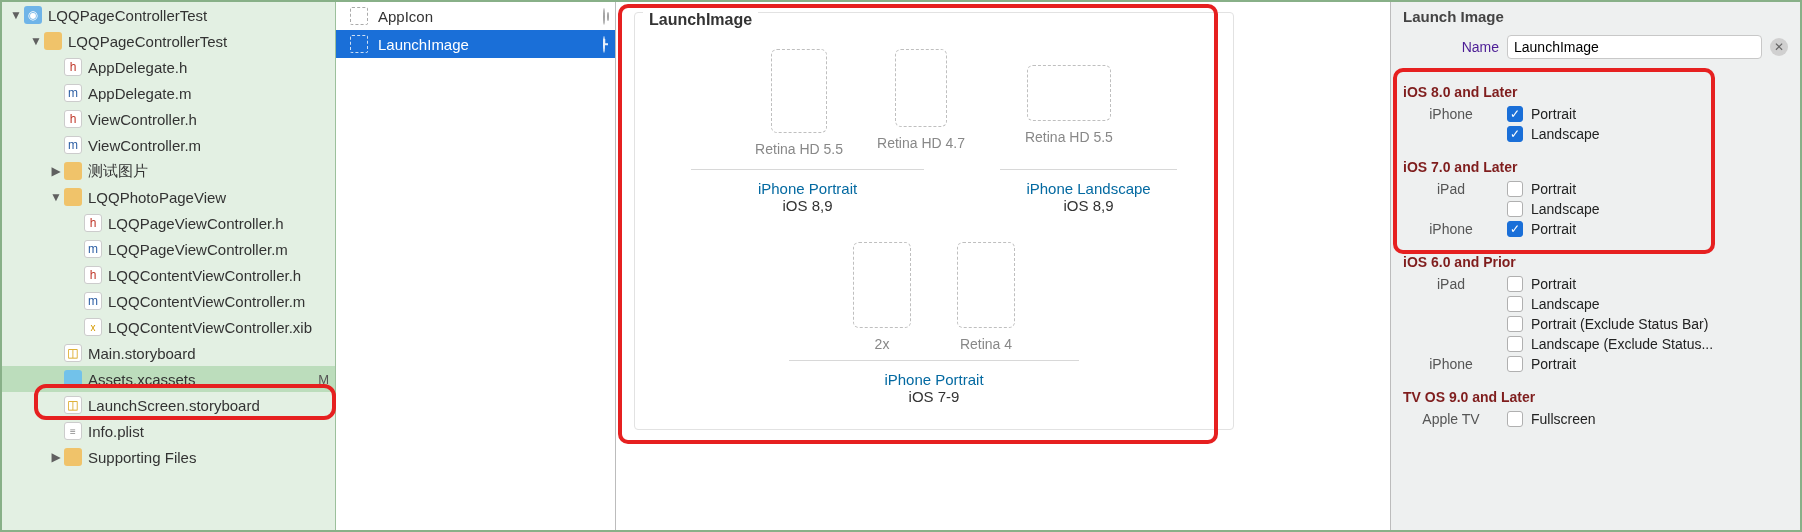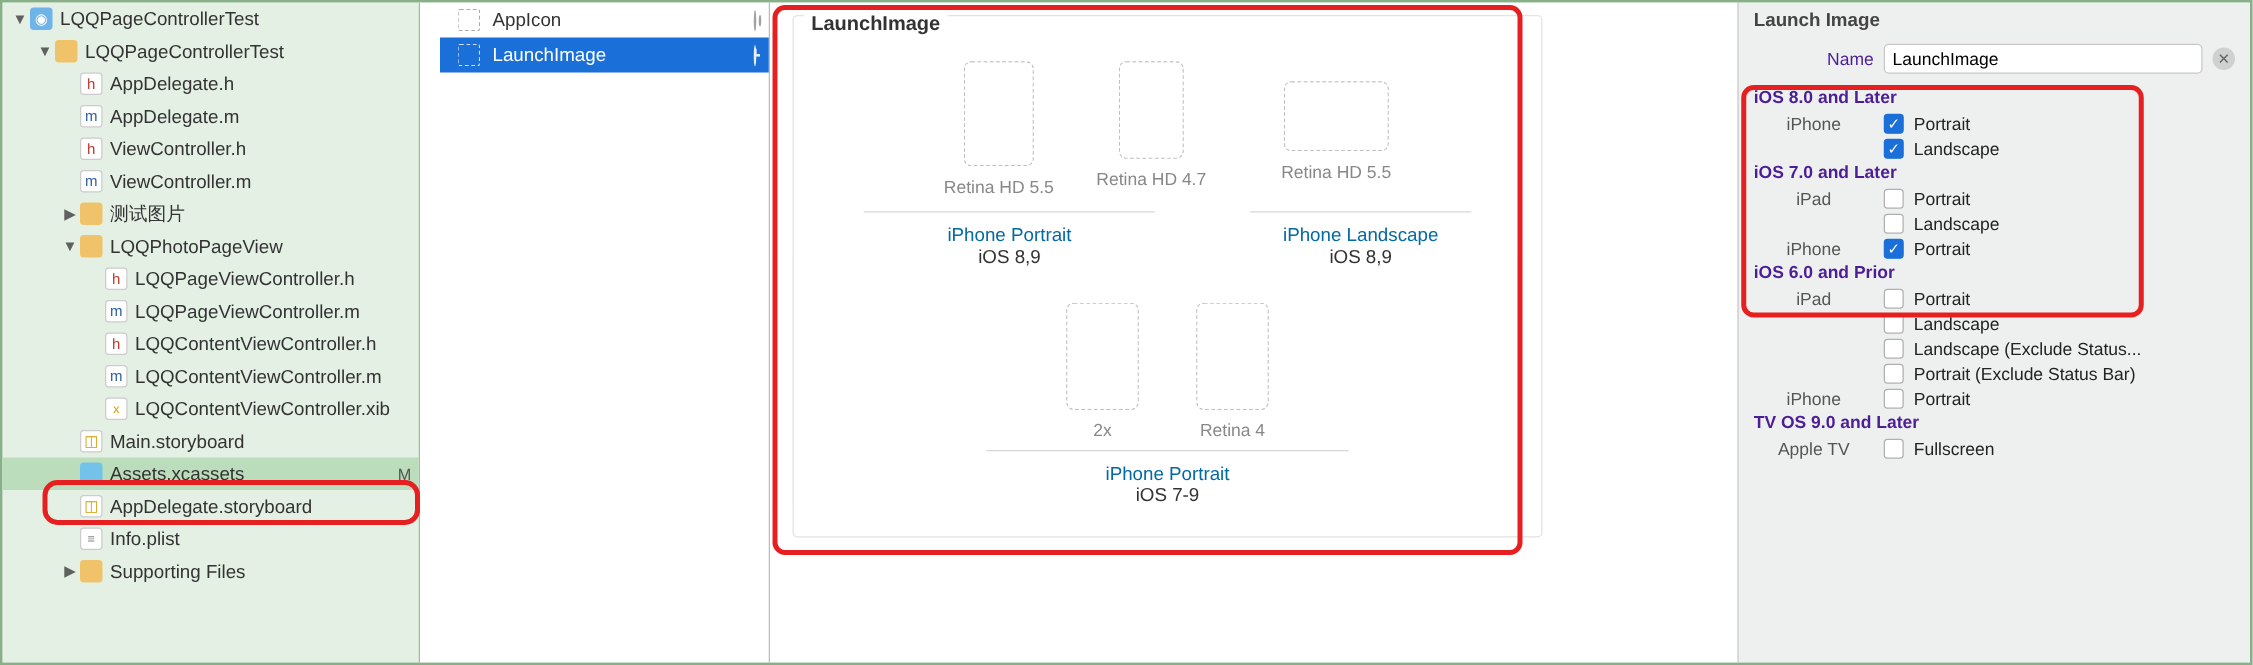--- a/index.html
+++ b/index.html
@@ -17,21 +17,21 @@
   .ficon.h { background:#fff; border:1px solid #ccc; color:#c0392b; }
   .ficon.m { background:#fff; border:1px solid #ccc; color:#2d5fa4; }
   .ficon.xib { background:#fff; border:1px solid #ccc; color:#d59a00; font-size:10px; }
   .ficon.story { background:#fff; border:1px solid #ccc; color:#d59a00; }
   .ficon.plist { background:#fff; border:1px solid #ccc; color:#888; font-size:10px; }
   .nav-row .label { flex: 1; overflow: hidden; text-overflow: ellipsis; }
   .nav-row .status { color:#555; font-size:13px; padding-left:4px; }
   .hl-red { position:absolute; border:4px solid #e62020; border-radius:12px; pointer-events:none; }
 
   
-  .assets { width: 280px; background: #fff; border-right: 1px solid #bcbcbc; padding-left: 16px; }
+  .assets { width: 280px; background: #fff; border-right: 1px solid #bcbcbc; }
   .asset-row { display:flex; align-items:center; height:28px; padding:0 10px 0 14px; color:#333; }
   .asset-row .aicon { width:18px; height:18px; border:1px dashed #aaa; margin-right:10px; border-radius:2px; }
   .asset-row.sel { background:#1a6fd8; color:#fff; }
   .asset-row.sel .aicon { border-color:#cfe0f5; }
   .asset-row .end { margin-left:auto; font-size:13px; opacity:.9; }
   .clock { width:16px;height:16px;border:1.5px solid #fff;border-radius:50%; position:relative; }
   .clock::before{content:"";position:absolute;left:50%;top:50%;width:1.5px;height:5px;background:#fff;transform-origin:bottom;transform:translate(-50%,-100%);}
   .clock::after{content:"";position:absolute;left:50%;top:50%;width:4px;height:1.5px;background:#fff;transform:translate(0,-50%);}
   .target { width:16px;height:16px;border:1.5px solid #999;border-radius:50%;position:relative;}
   .target::before{content:"";position:absolute;inset:3px;border:1.5px solid #999;border-radius:50%;}
@@ -52,21 +52,21 @@
   .group-t1 { text-align:center; color:#0369a1; font-size:15px; }
   .group-t2 { text-align:center; color:#333; font-size:15px; margin-bottom:6px; }
 
   
   .inspector { width: 409px; background:#eef0f0; font-size:14px; color:#222; position:relative; overflow:hidden; }
   .insp-title { padding:6px 12px; font-weight:600; font-size:15px; color:#444; }
   .insp-name { display:flex; align-items:center; padding:4px 12px 10px; gap:8px; }
   .insp-name label { width:96px; text-align:right; color:#4c1d95; font-size:14px; }
   .insp-name input { flex:1; height:24px; border:1px solid #c8c8c8; border-radius:4px; padding:0 6px; background:#fff; font-size:14px; }
   .clearx { width:18px;height:18px;border-radius:50%;background:#d0d0d0;color:#666;display:flex;align-items:center;justify-content:center;font-size:12px;cursor:pointer; }
-  .sec-h { padding:0 12px 4px; font-weight:600; color:#4c1d95; }
+  .sec-h { padding:15px 12px 4px; font-weight:600; color:#7f1d1d; }
   .opt-row { display:flex; align-items:center; padding:2px 12px; gap:8px; }
   .opt-row .lab { width:96px; text-align:center; color:#555; }
   .cbx { width:16px;height:16px;border:1px solid #b0b0b0;border-radius:3px;background:#fff; display:inline-flex;align-items:center;justify-content:center;font-size:12px;color:#fff; }
   .cbx.on { background:#1a6fd8; border-color:#1a6fd8; }
   .opt-row .txt { flex:1; white-space:nowrap; overflow:hidden; text-overflow:ellipsis; }
 
   .red-rect { position:absolute; border:4px solid #e62020; border-radius:10px; pointer-events:none; }
 </style>
 </head>
 <body>
@@ -144,21 +144,21 @@
     </div>
     <div class="nav-row sel" style="padding-left: 46px;">
       <span class="disc"></span>
       <span class="ficon folder-blue"></span>
       <span class="label">Assets.xcassets</span>
       <span class="status">M</span>
     </div>
     <div class="nav-row" style="padding-left: 46px;">
       <span class="disc"></span>
       <span class="ficon story">◫</span>
-      <span class="label">AppDelegate.storyboard</span>
+      <span class="label">LaunchScreen.storyboard</span>
     </div>
     <div class="nav-row" style="padding-left: 46px;">
       <span class="disc"></span>
       <span class="ficon plist">≡</span>
       <span class="label">Info.plist</span>
     </div>
     <div class="nav-row" style="padding-left: 46px;">
       <span class="disc">▶</span>
       <span class="ficon folder"></span>
       <span class="label">Supporting Files</span>
@@ -272,26 +272,26 @@
         <span class="txt">Portrait</span>
       </div>
       <div class="opt-row">
         <span class="lab"></span>
         <span class="cbx"></span>
         <span class="txt">Landscape</span>
       </div>
       <div class="opt-row">
         <span class="lab"></span>
         <span class="cbx"></span>
+        <span class="txt">Portrait (Exclude Status Bar)</span>
+      </div>
+      <div class="opt-row">
+        <span class="lab"></span>
+        <span class="cbx"></span>
         <span class="txt">Landscape (Exclude Status...</span>
-      </div>
-      <div class="opt-row">
-        <span class="lab"></span>
-        <span class="cbx"></span>
-        <span class="txt">Portrait (Exclude Status Bar)</span>
       </div>
       <div class="opt-row">
         <span class="lab">iPhone</span>
         <span class="cbx"></span>
         <span class="txt">Portrait</span>
       </div>
       <div class="sec-h">TV OS 9.0 and Later</div>
       <div class="opt-row">
         <span class="lab">Apple TV</span>
         <span class="cbx"></span>

